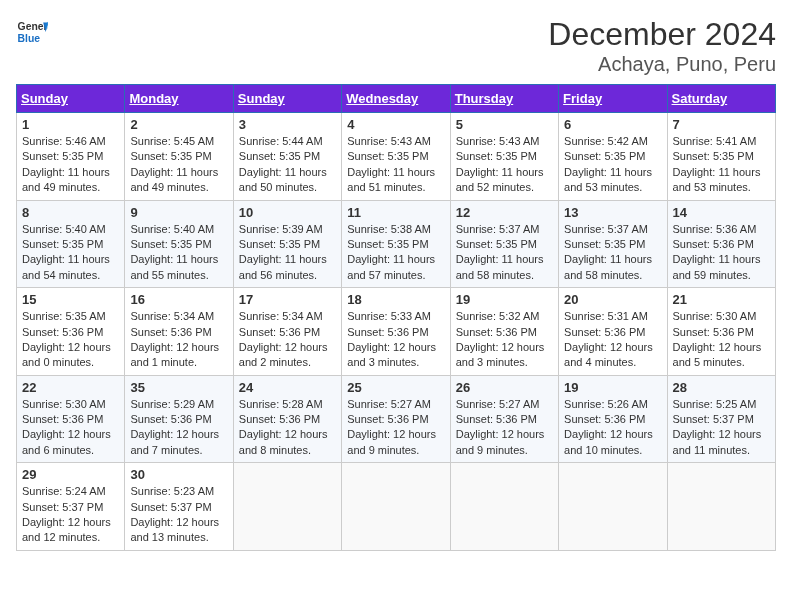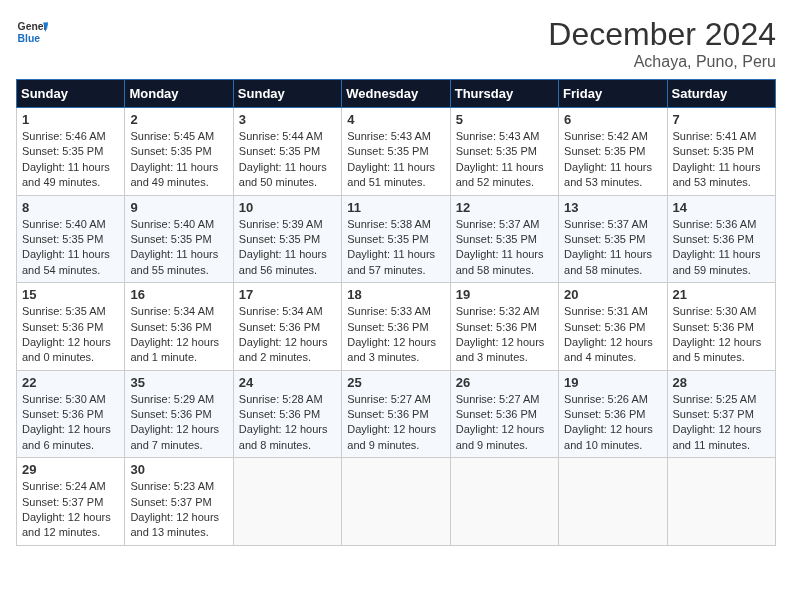--- a/index.html
+++ b/index.html
@@ -27,36 +27,37 @@
     }
     .title-block {
       text-align: right;
     }
     .month-title {
       font-size: 32px;
       font-weight: normal;
       color: #333;
     }
     .location-title {
-      font-size: 16px;
+      font-size: 20px;
       color: #555;
     }
     .calendar {
       width: 100%;
       border-collapse: collapse;
       font-size: 11px;
     }
     .calendar thead th {
-      background-color: #0f172a;
+      background-color: #6d28d9;
       color: #fff;
       padding: 6px 4px;
       text-align: left;
       font-size: 13px;
       font-weight: bold;
       border: 1px solid #2a6db5;
+      text-decoration: underline;
     }
     .calendar tbody td {
       vertical-align: top;
       border: 1px solid #ccc;
       padding: 4px 5px;
       width: 108px;
       min-height: 80px;
       background: #fff;
     }
     .calendar tbody tr:nth-child(even) td {

